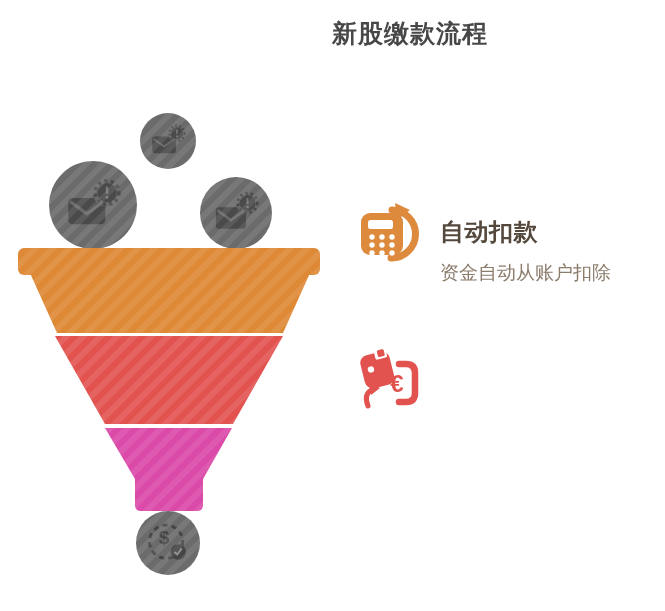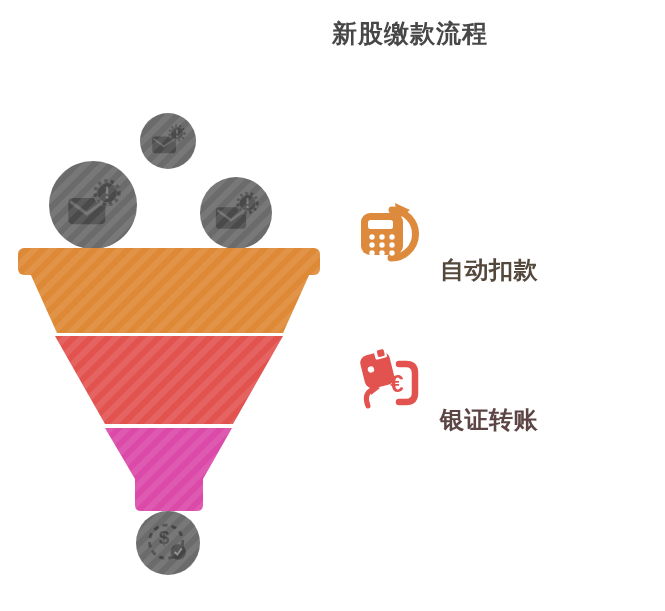--- a/index.html
+++ b/index.html
@@ -13,21 +13,21 @@
     font-size:25px;font-weight:bold;color:#474747;letter-spacing:1px;white-space:nowrap;margin:0;
   }
   .funnel-wrap{position:absolute;left:0;top:110px;width:340px;height:475px;}
   .items{position:absolute;inset:0;}
   .item{position:absolute;left:358px;width:300px;height:100px;}
   .item-1{top:200px}
   .item-2{top:346px}
   .item-3{top:503px}
   .icon-box{position:absolute;left:0;top:0;width:66px;height:66px;display:flex;align-items:center;justify-content:center;}
   .item-3 .icon-box{top:6px;height:52px;}
-  .item-title{position:absolute;left:82px;top:16px;font-size:24px;font-weight:bold;letter-spacing:.5px;white-space:nowrap;margin-top:38px;}
+  .item-title{position:absolute;left:82px;top:16px;font-size:24px;font-weight:bold;letter-spacing:.5px;white-space:nowrap;}
   .item-desc{position:absolute;left:82px;top:60px;font-size:19px;white-space:nowrap;}
   .item-2 .item-title{top:20px}
   .item-2 .item-desc{top:62px}
   .item-3 .item-title{top:12px}
   .item-3 .item-desc{top:56px}
   .item-1 .item-title{color:#54483C}
   .item-1 .item-desc{color:#8C7C6C}
   .item-2 .item-title{color:#5C4544}
   .item-2 .item-desc{color:#8E7276}
   .item-3 .item-title{color:#5B3F54}
@@ -112,35 +112,35 @@
             <circle cx="13" cy="44" r="2.7"></circle>
               <circle cx="23" cy="44" r="2.7"></circle>
               <circle cx="33" cy="44" r="2.7"></circle>
             <circle cx="13" cy="52" r="2.7"></circle>
               <circle cx="23" cy="52" r="2.7"></circle>
               <circle cx="33" cy="52" r="2.7"></circle>
           </g>
         </svg>
       </div>
       <div class="item-title">自动扣款</div>
+      <div class="item-desc">资金自动从账户扣除</div>
     </div>
 
     <div class="item item-2">
       <div class="icon-box">
         <svg width="64" height="64" viewBox="0 0 64 64">
           <g transform="rotate(-14 18 22)">
             <rect x="3" y="6" width="30" height="34" rx="8" fill="#E2524E"></rect>
             <rect x="19" y="2" width="12" height="11" rx="2" fill="#ffffff"></rect>
             <rect x="22" y="4" width="7" height="7" rx="1.5" fill="#E2524E"></rect>
             <circle cx="12" cy="21" r="3.2" fill="#ffffff"></circle>
           </g>
           <path d="M40 17 L47 17 Q 56 17 56 26 L 56 46 Q 56 55 47 55 L 40 55" stroke="#E2524E" stroke-width="6.5" fill="none" stroke-linecap="round"></path>
           <text x="38" y="45" font-size="24" font-weight="bold" fill="#E2524E" text-anchor="middle" font-family="Liberation Sans, DejaVu Sans, sans-serif">€</text>
           <path d="M9 59 Q 4 47 14 42" stroke="#E2524E" stroke-width="5" fill="none" stroke-linecap="round"></path>
           <polygon points="11,36 21,41 12,48" fill="#E2524E"></polygon>
         </svg>
       </div>
-      <div class="item-title">银证转账</div>
     </div>
 
 
   </div>
 </div>
 
 </body></html>

